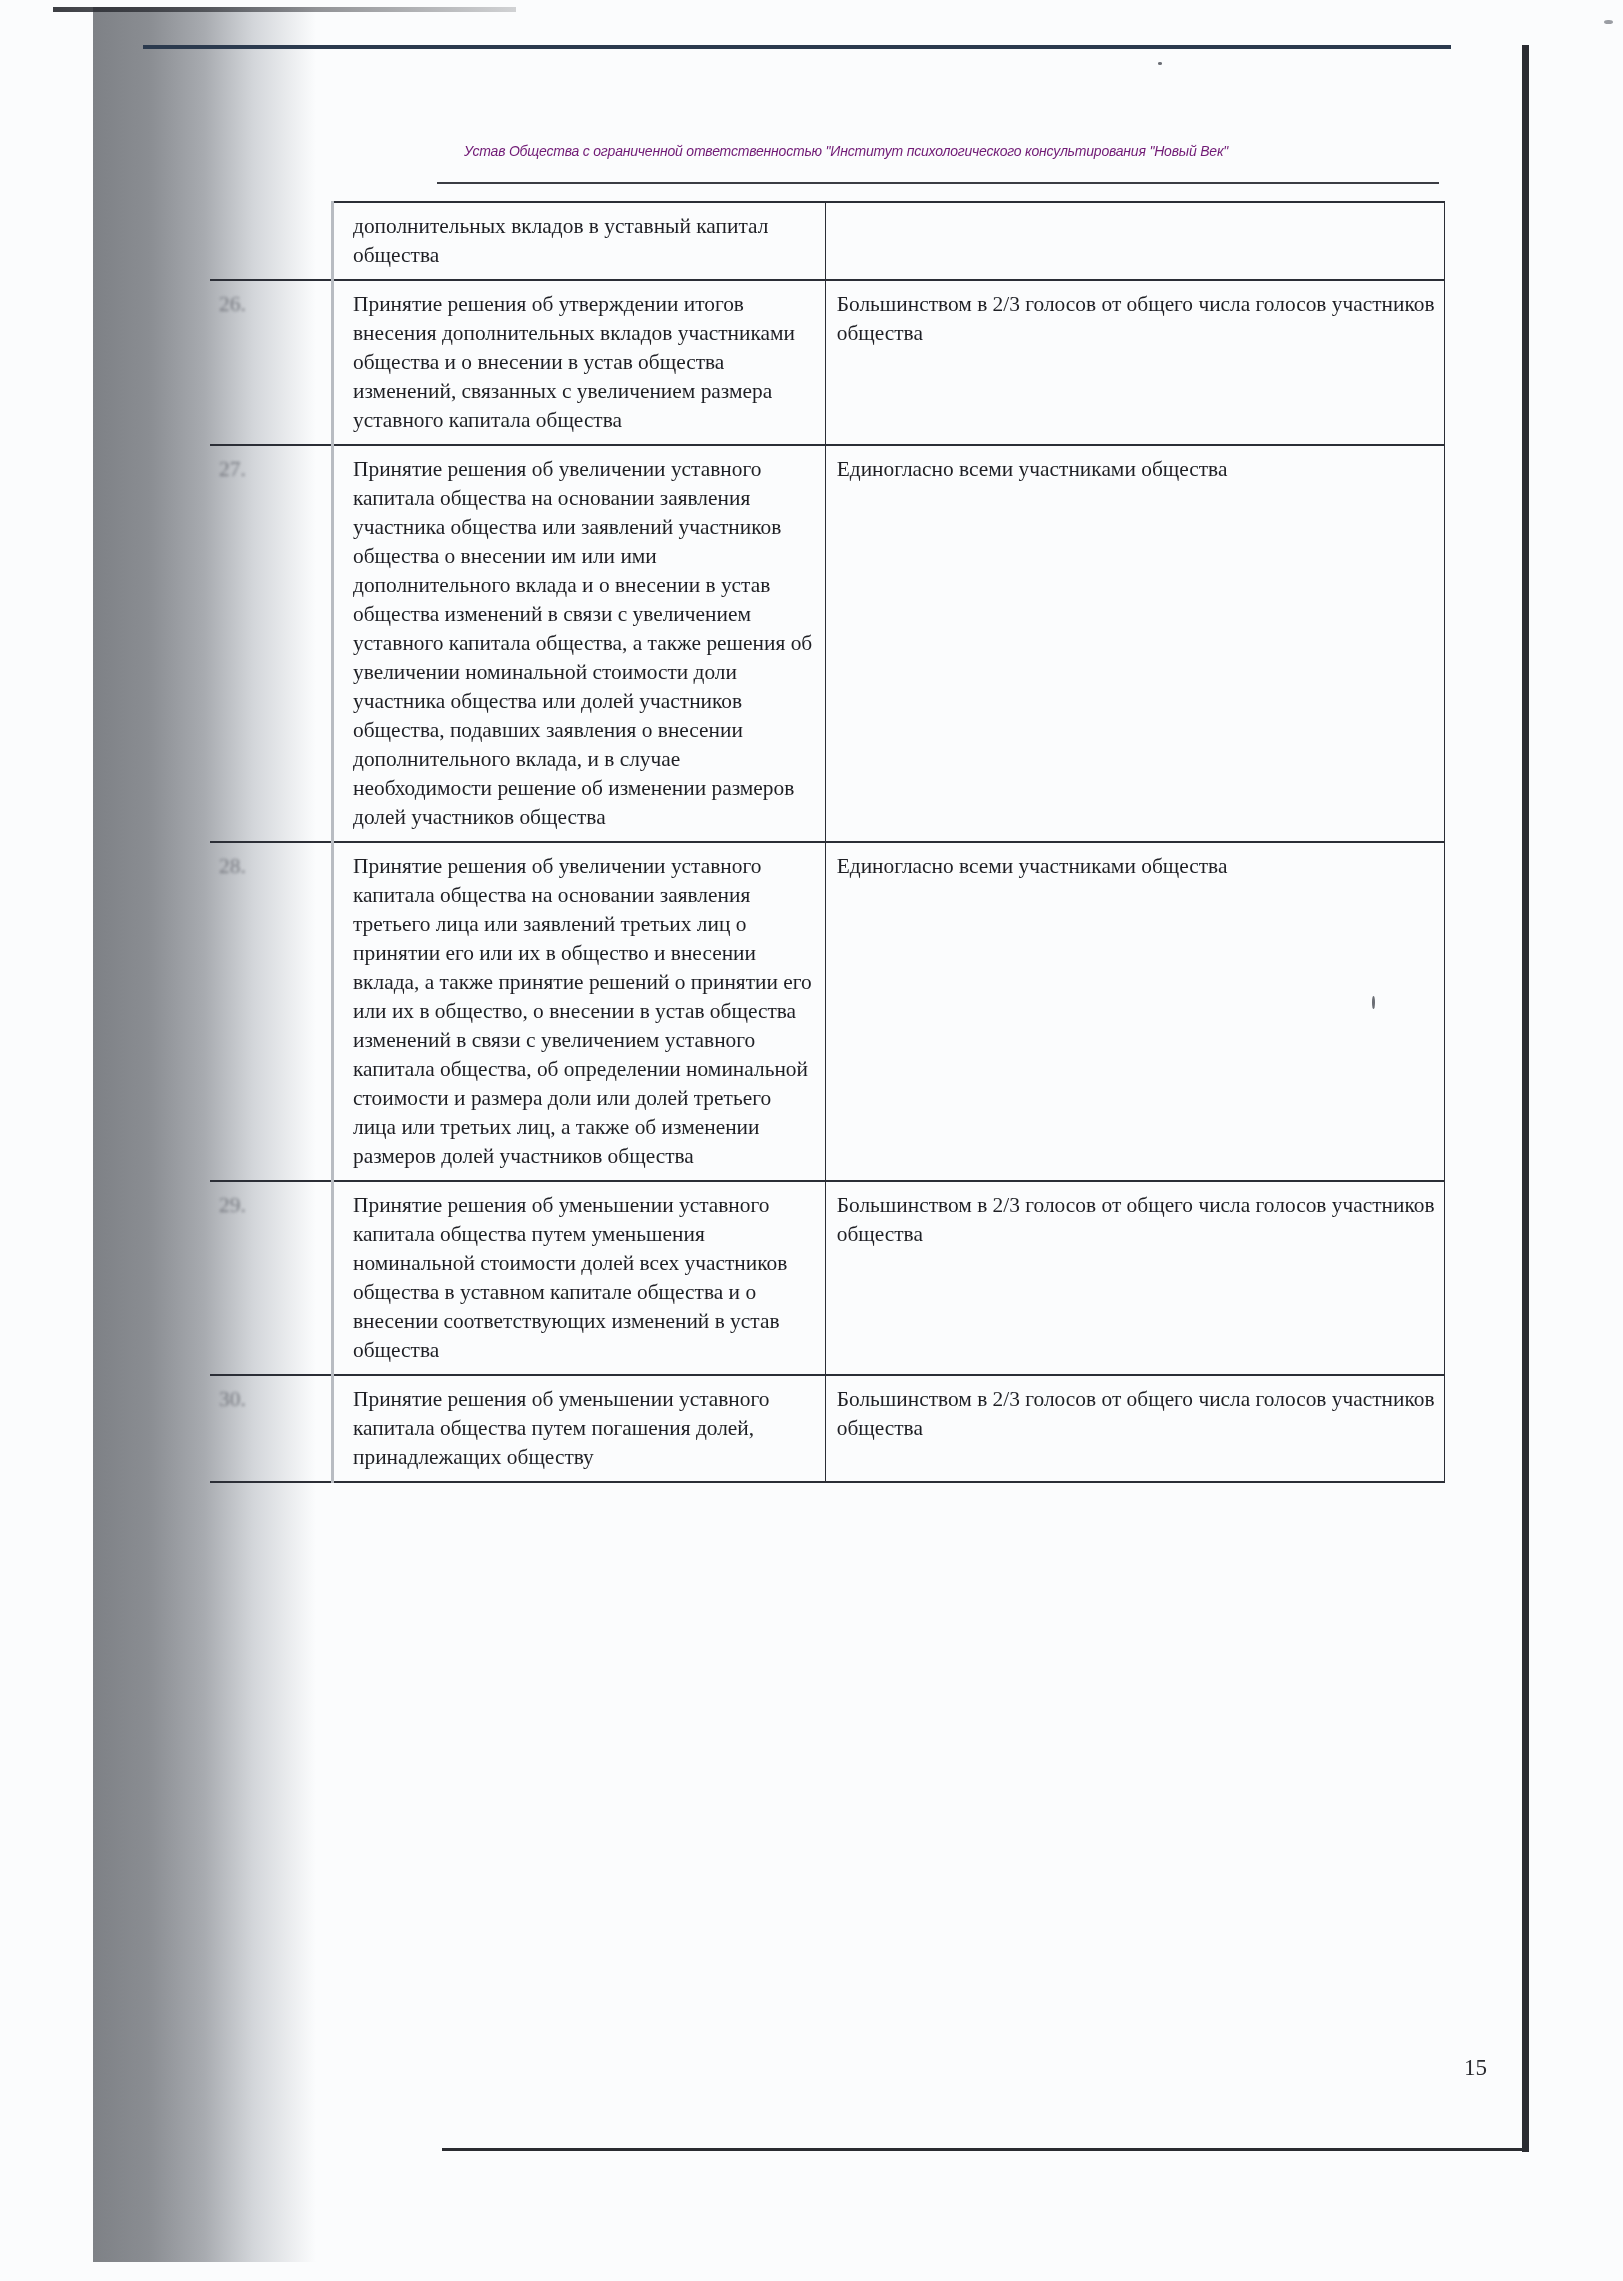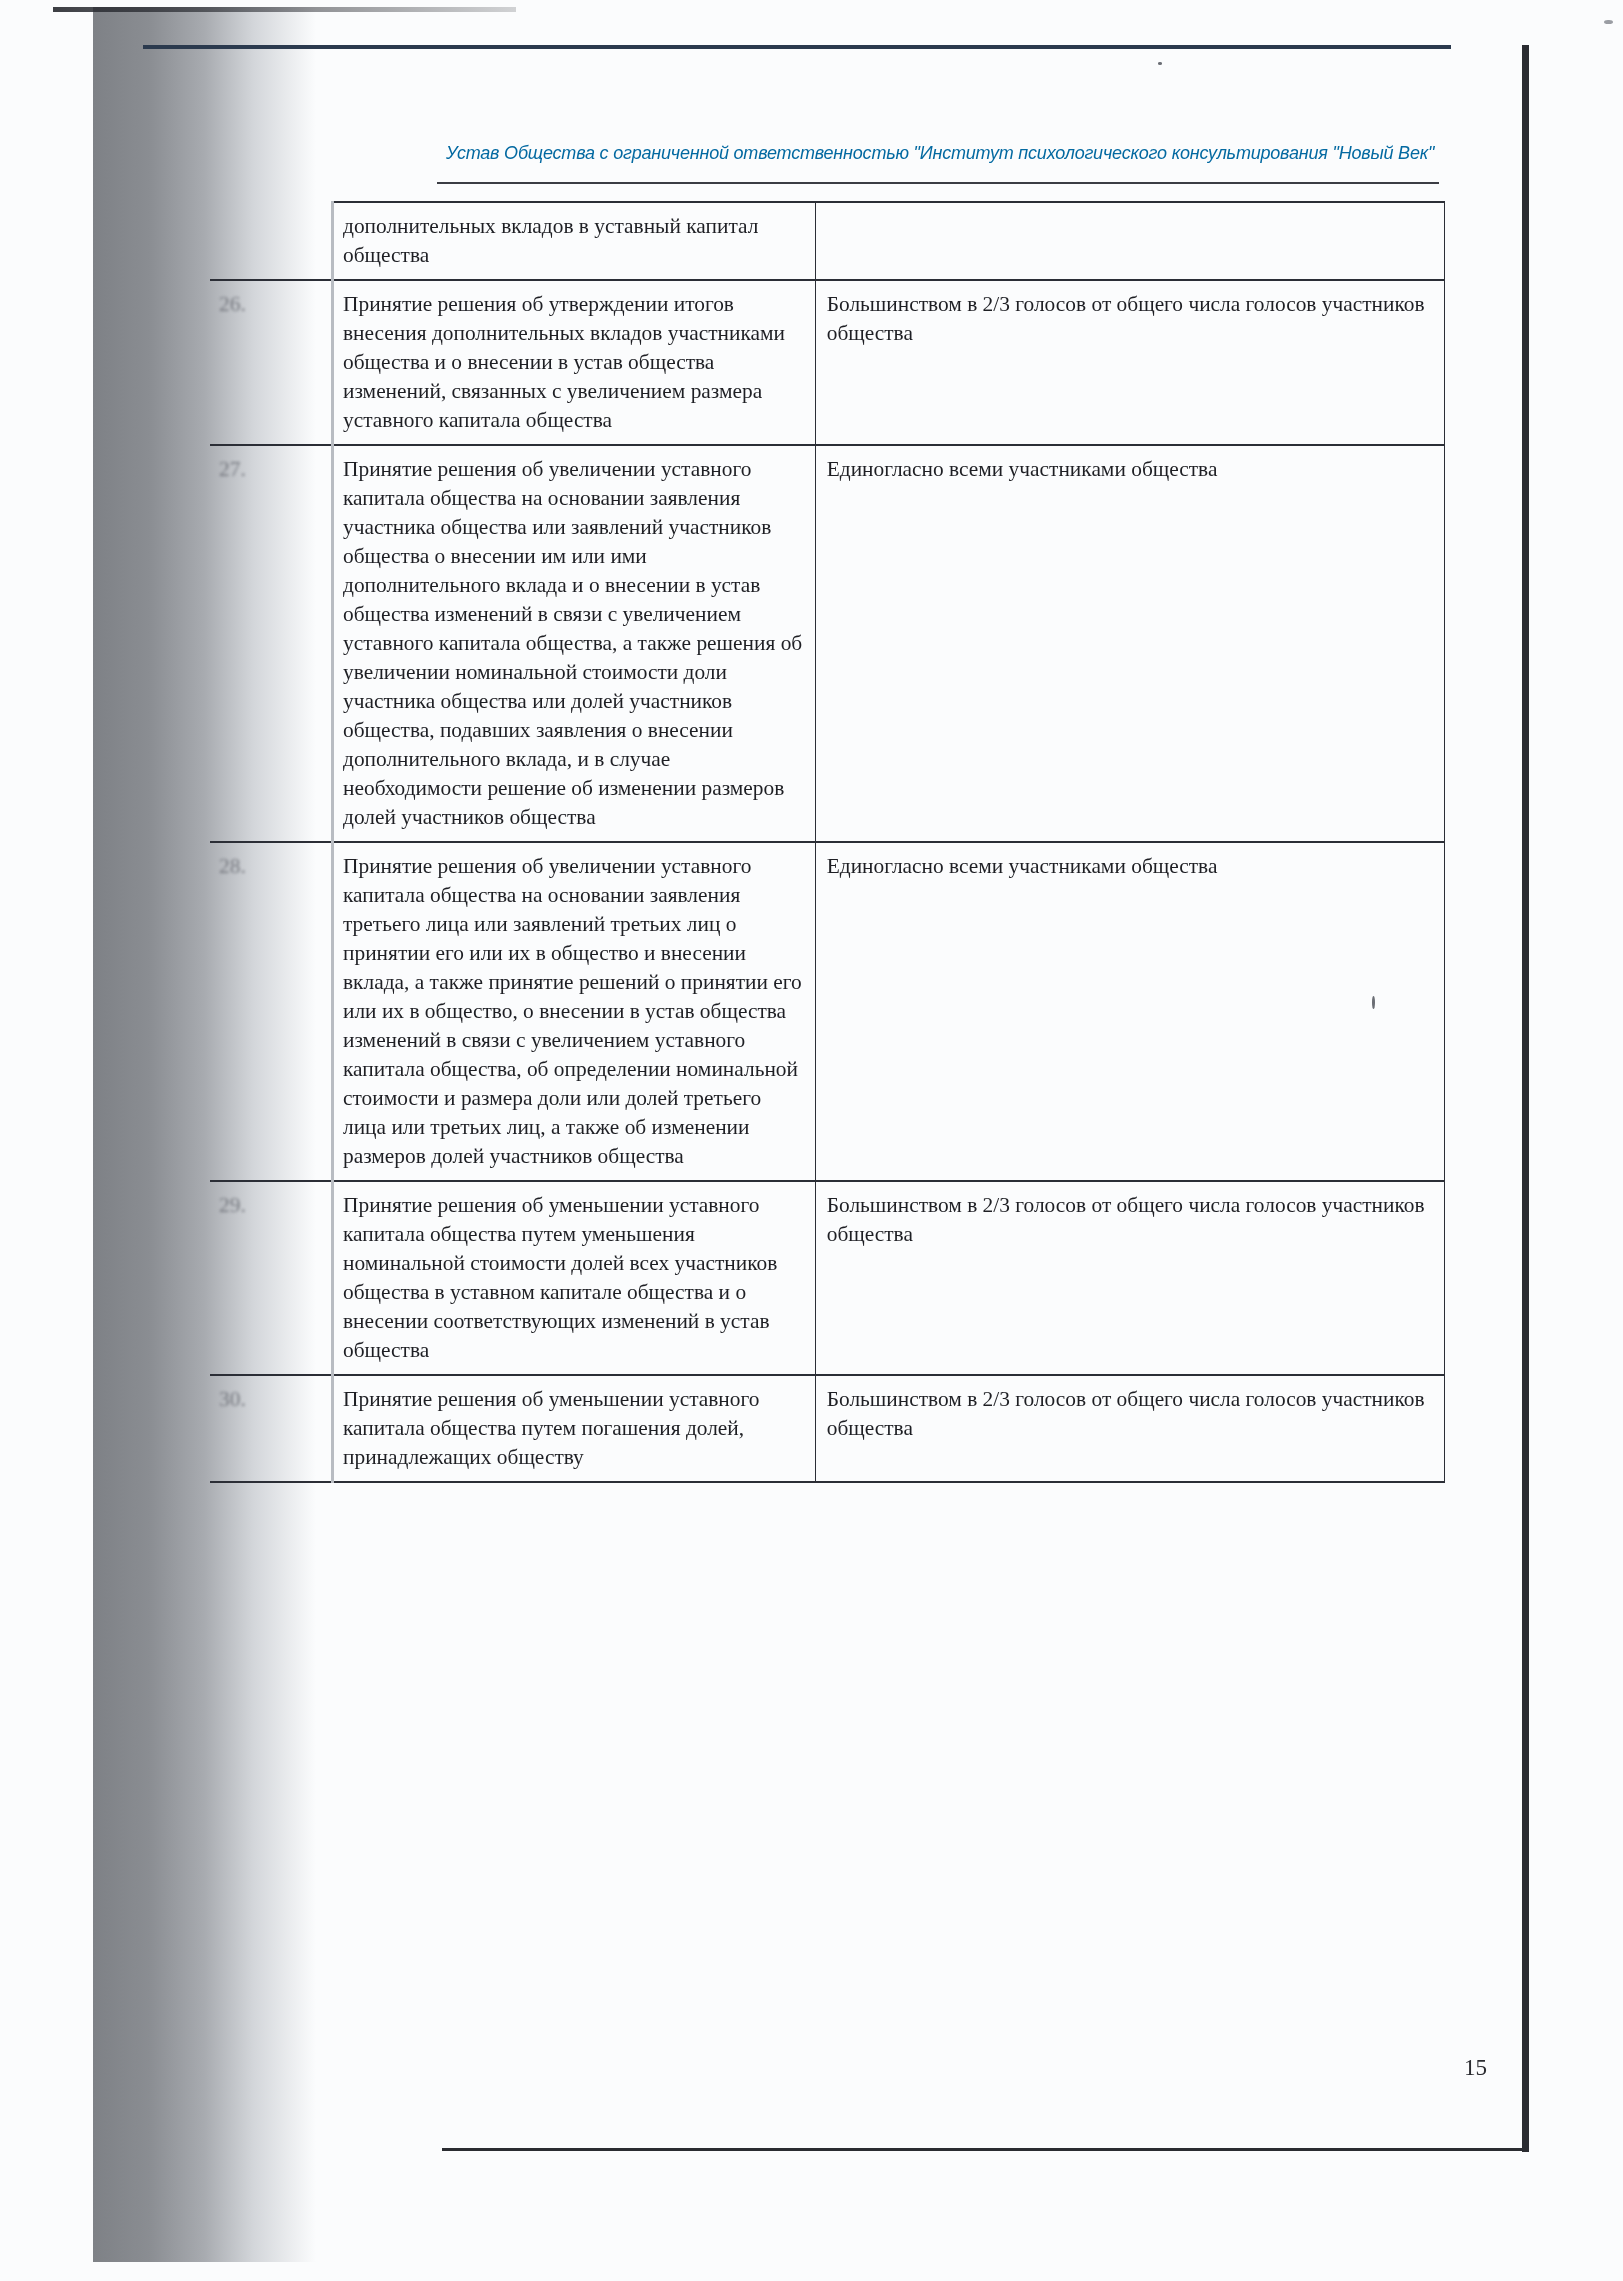--- a/index.html
+++ b/index.html
@@ -21,41 +21,41 @@
   .frame-top {
     position: absolute; left: 143px; top: 45px; width: 1308px; height: 3.6px; background: #2b3a4e;
   }
   .frame-right {
     position: absolute; left: 1522px; top: 45px; width: 7.1px; height: 2107px; background: #2a2c31;
   }
   .frame-bottom {
     position: absolute; left: 442px; top: 2148px; width: 1087px; height: 2.7px; background: #2a2c31;
   }
   .header-text {
-    position: absolute; left: 446px; top: 143px; width: 1016px;
+    position: absolute; left: 464px; top: 143px; width: 1016px;
     font-family: "Liberation Sans", sans-serif; font-style: italic;
-    font-size: 18px; color: #0369a1; white-space: nowrap; letter-spacing: -0.2px;
+    font-size: 14px; color: #701a75; white-space: nowrap; letter-spacing: -0.2px;
   }
   .header-rule {
     position: absolute; left: 437px; top: 182px; width: 1002px; height: 1.8px; background: #3b3d44;
   }
   .content-table {
     position: absolute; left: 210px; top: 201px; width: 1235px;
     border-collapse: collapse; table-layout: fixed;
     font-size: 21.4px; line-height: 29px;
   }
   .content-table td {
     border-top: 2.7px solid #2b2e36; border-bottom: 2.7px solid #2b2e36;
     vertical-align: top; padding: 9px 9px 9px 10.7px;
   }
   .content-table td.num {
     width: 103px; border-left: none; color: #5b5e66; padding-left: 9px;
   }
   .content-table td.desc {
-    width: 463px; border-left: 3.6px solid #b8bcc2; padding-left: 9px; margin-top: 40px;
+    width: 463px; border-left: 3.6px solid #b8bcc2; padding-left: 19px; margin-top: 40px;
   }
   .content-table td.vote {
     border-left: 1.8px solid #2b2e36; border-right: 1.8px solid #2b2e36; padding-left: 10.7px;
   }
   .num-text { filter: blur(1.4px); opacity: 0.75; font-size: 21.4px; }
   .page-number {
     position: absolute; left: 1420px; top: 2055px; font-size: 23px; color: #2a2b30; margin-left: 44px;
   }
   .speck { position: absolute; background: #6b6e75; border-radius: 50%; }
 </style>

